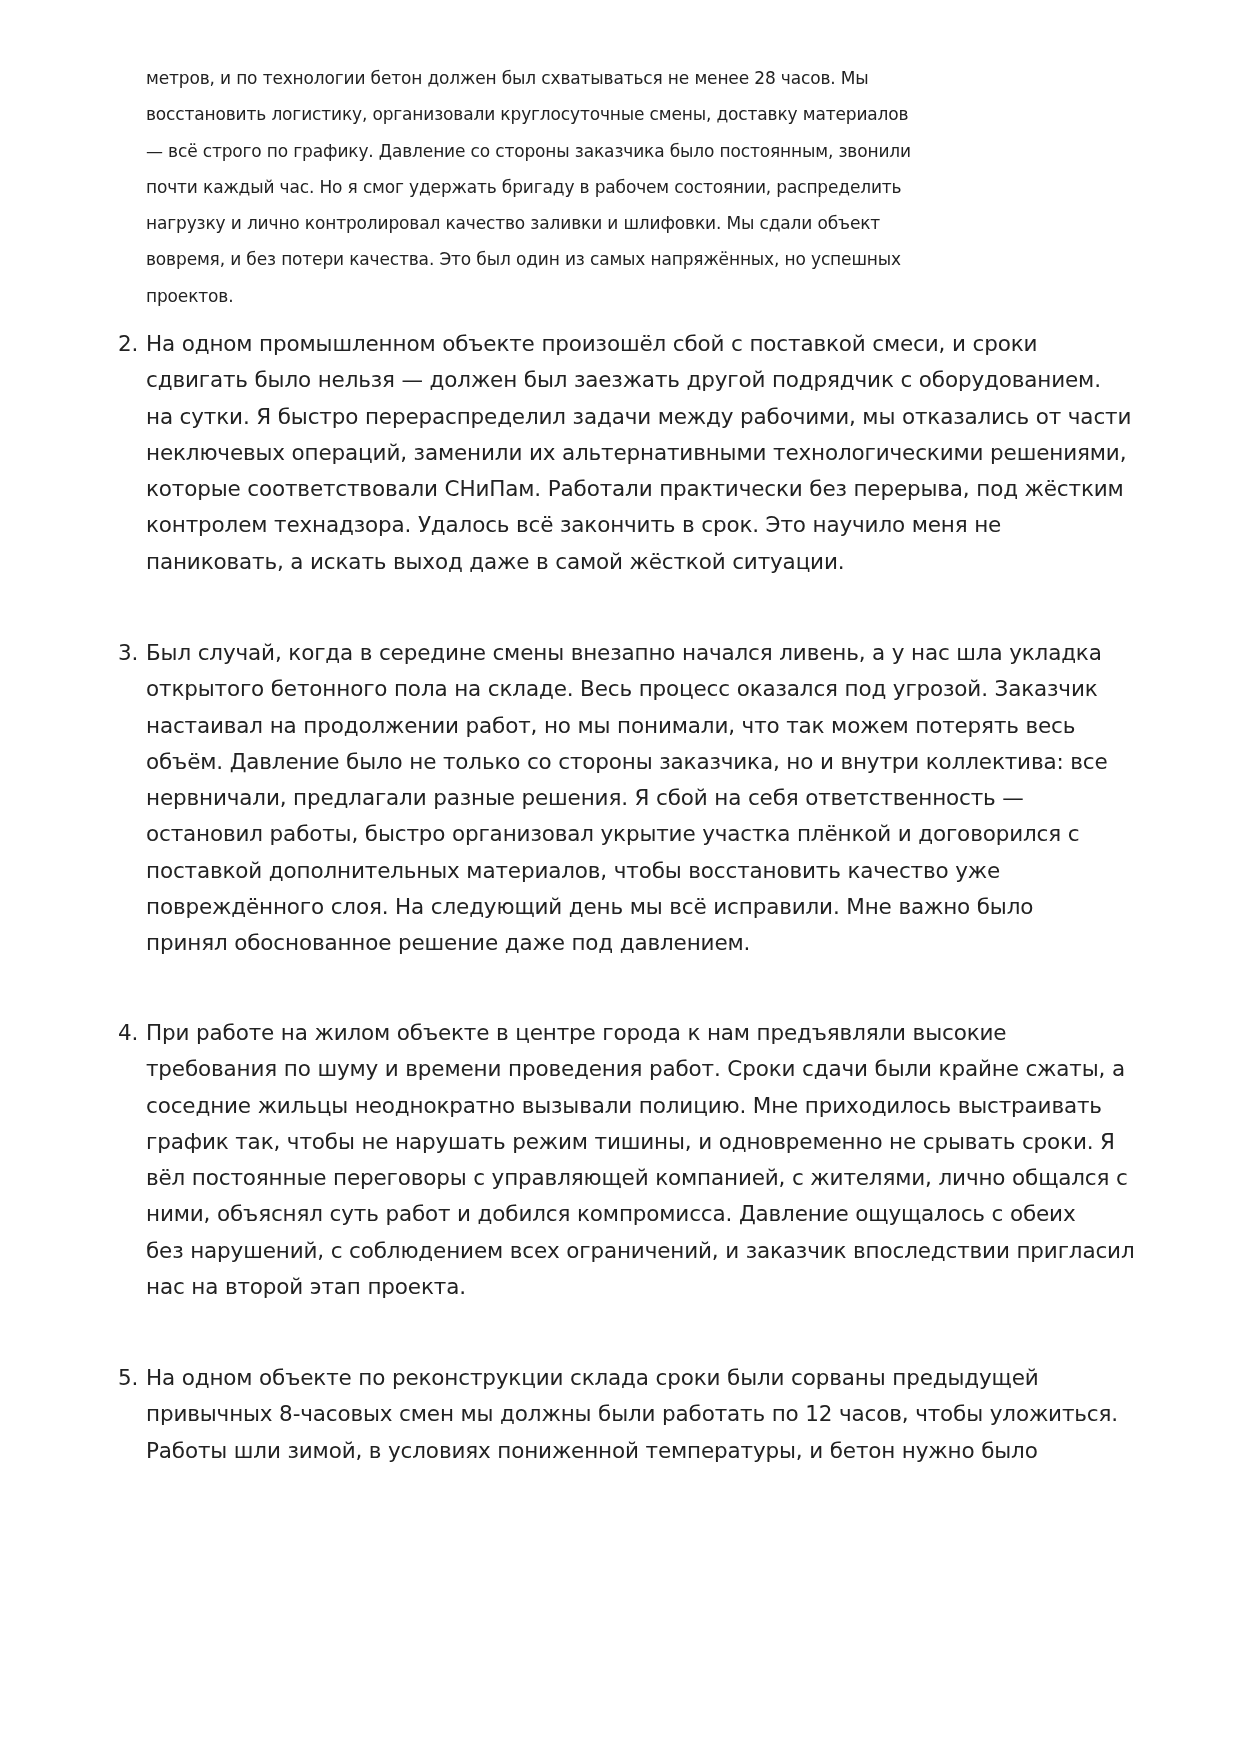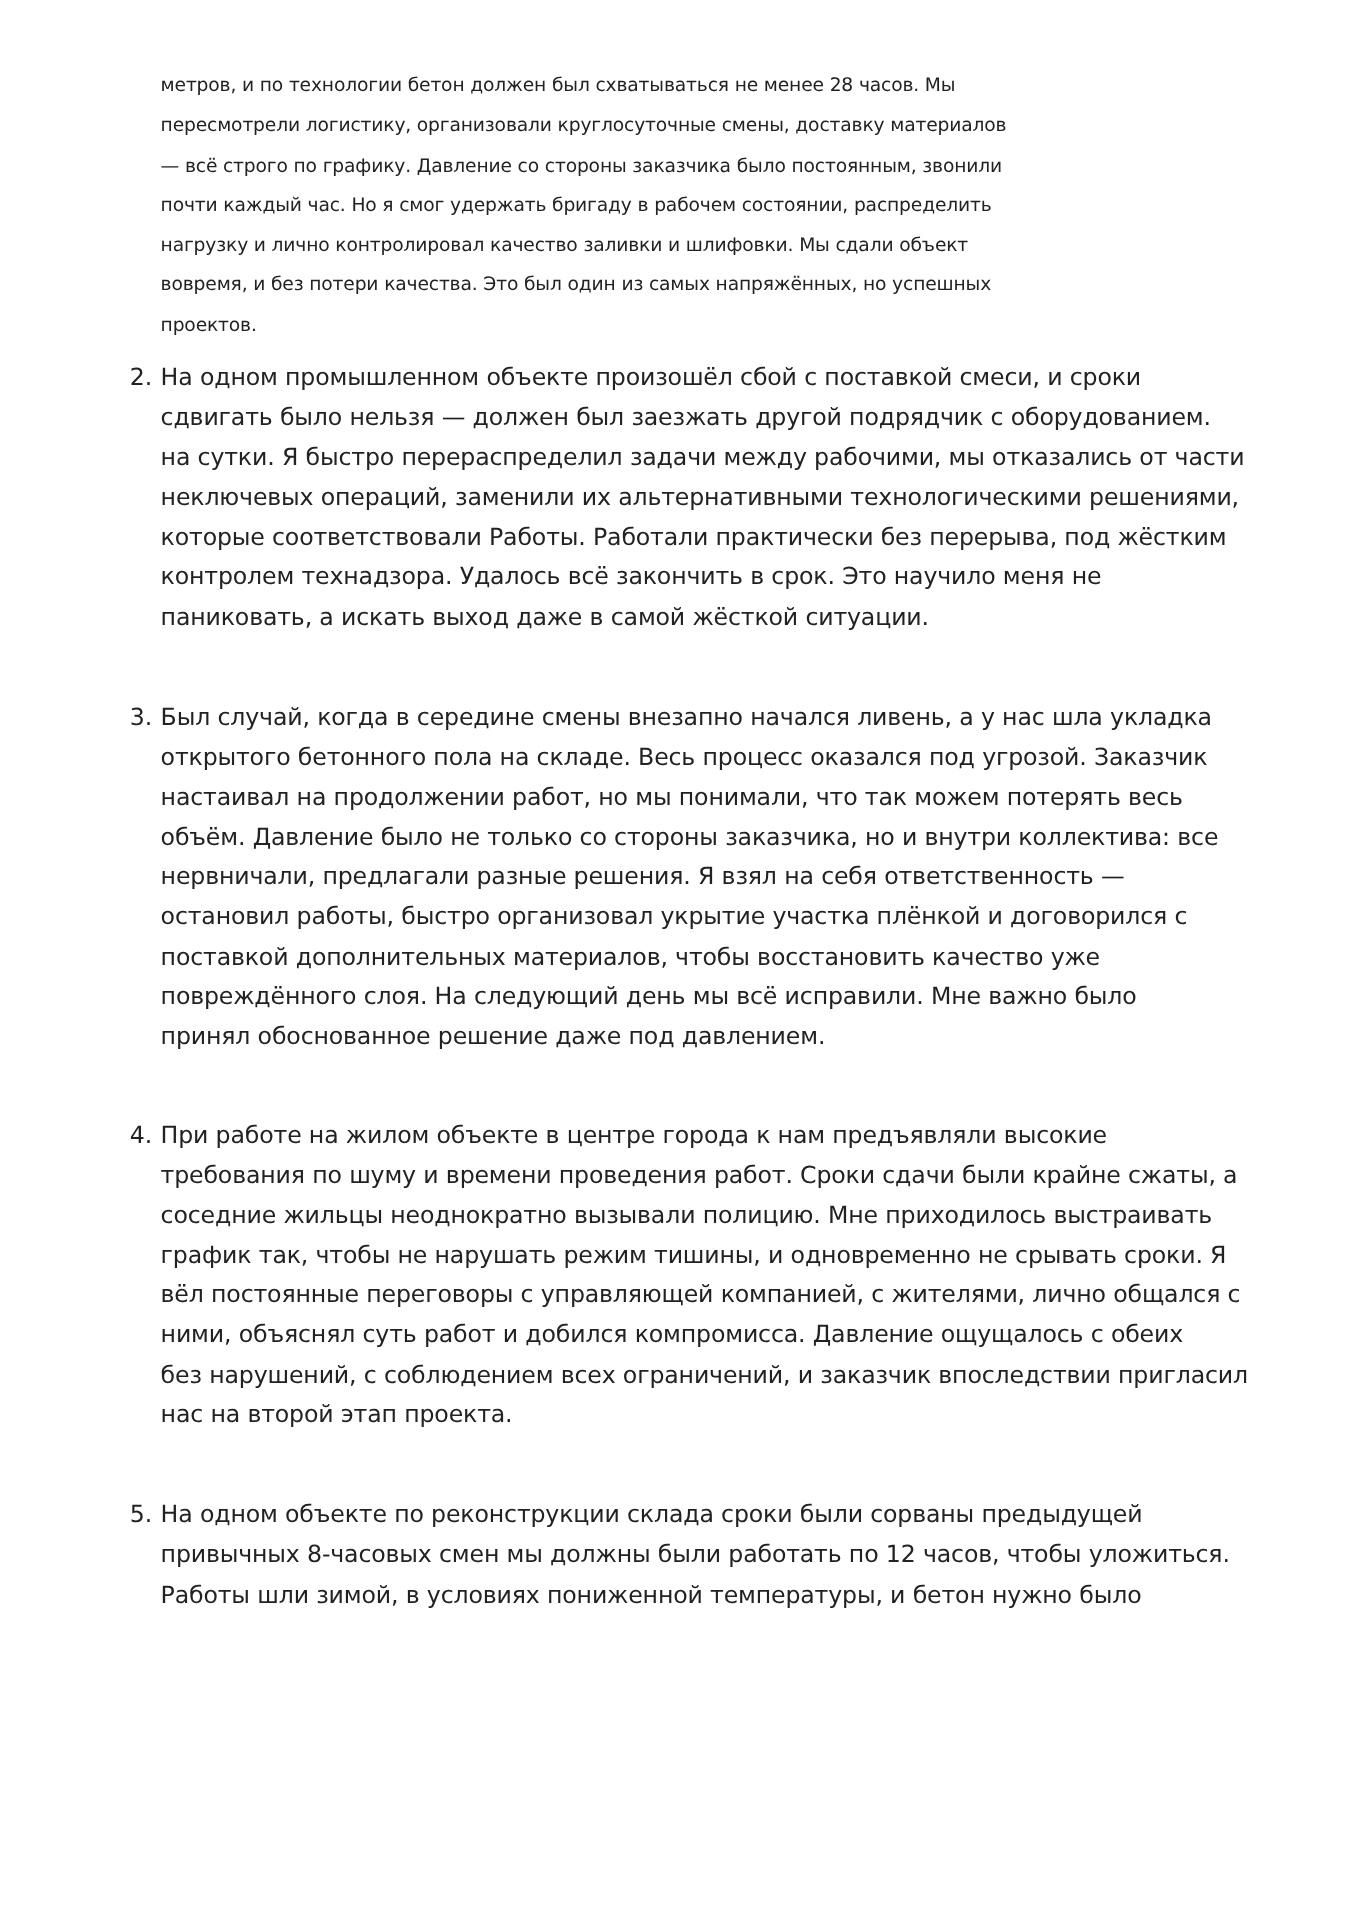--- a/index.html
+++ b/index.html
@@ -53,46 +53,46 @@
       height: 36.3px;
     }
   </style>
 </head>
 <body>
 
 <div class="page">
 
   <div class="continuation">
     <span class="line">метров, и по технологии бетон должен был схватываться не менее 28 часов. Мы</span>
-    <span class="line">пересмотрели логистику, организовали круглосуточные смены, доставку материалов</span>
+    <span class="line">восстановить логистику, организовали круглосуточные смены, доставку материалов</span>
     <span class="line">— всё строго по графику. Давление со стороны заказчика было постоянным, звонили</span>
     <span class="line">почти каждый час. Но я смог удержать бригаду в рабочем состоянии, распределить</span>
     <span class="line">нагрузку и лично контролировал качество заливки и шлифовки. Мы сдали объект</span>
     <span class="line">вовремя, и без потери качества. Это был один из самых напряжённых, но успешных</span>
     <span class="line">проектов.</span>
   </div>
 
   <div class="item" style="top:326px;">
     <span class="num">2.</span>
     <span class="line">На одном промышленном объекте произошёл сбой с поставкой смеси, и сроки</span>
     <span class="line">сдвигать было нельзя — должен был заезжать другой подрядчик с оборудованием.</span>
     <span class="line">на сутки. Я быстро перераспределил задачи между рабочими, мы отказались от части</span>
     <span class="line">неключевых операций, заменили их альтернативными технологическими решениями,</span>
-    <span class="line">которые соответствовали Работы. Работали практически без перерыва, под жёстким</span>
+    <span class="line">которые соответствовали СНиПам. Работали практически без перерыва, под жёстким</span>
     <span class="line">контролем технадзора. Удалось всё закончить в срок. Это научило меня не</span>
     <span class="line">паниковать, а искать выход даже в самой жёсткой ситуации.</span>
   </div>
 
   <div class="item" style="top:635px;">
     <span class="num">3.</span>
     <span class="line">Был случай, когда в середине смены внезапно начался ливень, а у нас шла укладка</span>
     <span class="line">открытого бетонного пола на складе. Весь процесс оказался под угрозой. Заказчик</span>
     <span class="line">настаивал на продолжении работ, но мы понимали, что так можем потерять весь</span>
     <span class="line">объём. Давление было не только со стороны заказчика, но и внутри коллектива: все</span>
-    <span class="line">нервничали, предлагали разные решения. Я взял на себя ответственность —</span>
+    <span class="line">нервничали, предлагали разные решения. Я сбой на себя ответственность —</span>
     <span class="line">остановил работы, быстро организовал укрытие участка плёнкой и договорился с</span>
     <span class="line">поставкой дополнительных материалов, чтобы восстановить качество уже</span>
     <span class="line">повреждённого слоя. На следующий день мы всё исправили. Мне важно было</span>
     <span class="line">принял обоснованное решение даже под давлением.</span>
   </div>
 
   <div class="item" style="top:1015px;">
     <span class="num">4.</span>
     <span class="line">При работе на жилом объекте в центре города к нам предъявляли высокие</span>
     <span class="line">требования по шуму и времени проведения работ. Сроки сдачи были крайне сжаты, а</span>

